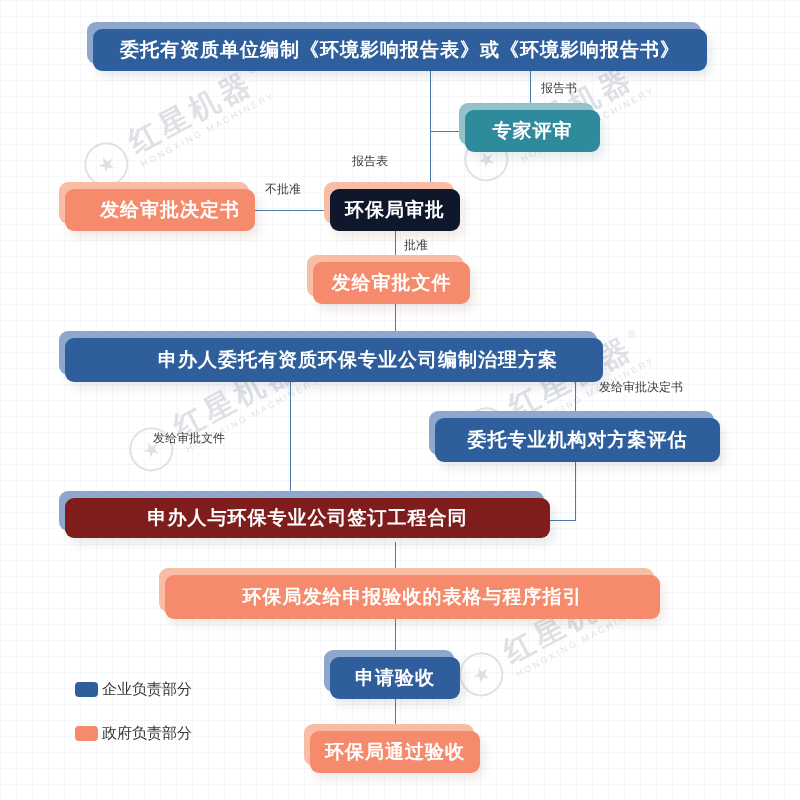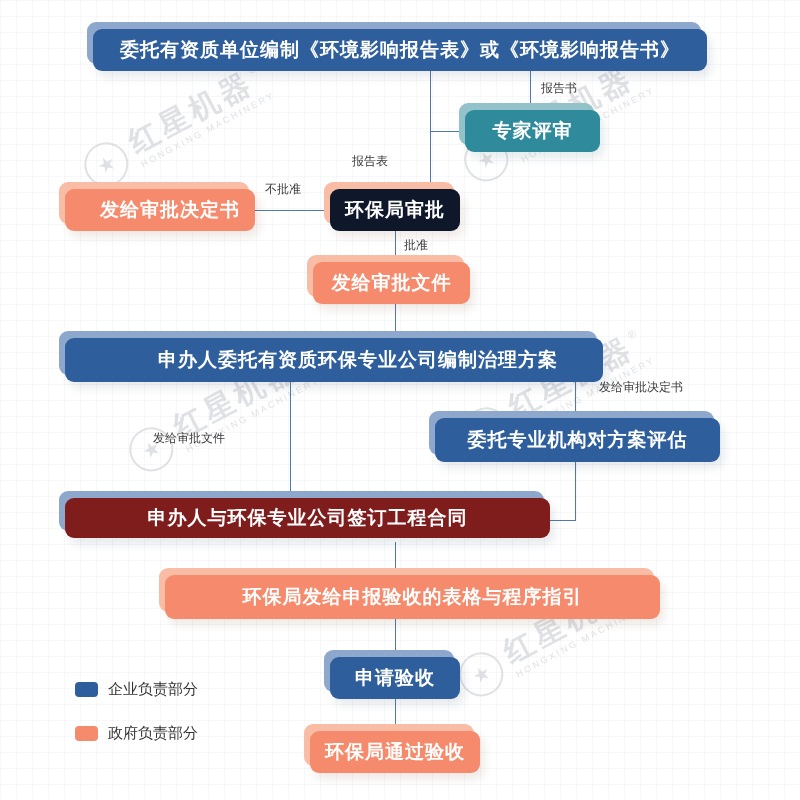--- a/index.html
+++ b/index.html
@@ -21,21 +21,21 @@
   .node.blue  {box-shadow:-6px -7px 0 #8ea8cd, 4px 6px 10px rgba(50,70,100,0.12);}
   .node.orange{box-shadow:-6px -7px 0 #f9bda6, 4px 6px 10px rgba(120,70,40,0.12);}
   .node.teal  {box-shadow:-6px -7px 0 #93c2cb, 4px 6px 10px rgba(40,90,100,0.12);}
   
   .edge{position:absolute;background:#4f79ab;z-index:1;}
   .edge.v{width:1px;}
   .edge.h{height:1px;}
   
   .elabel{position:absolute;font-size:12px;color:#3a3a3a;z-index:2;white-space:nowrap;}
   
-  .legend-row{position:absolute;display:flex;align-items:center;gap:10px;z-index:2;}
+  .legend-row{position:absolute;display:flex;align-items:center;gap:4px;z-index:2;}
   .swatch{width:23px;height:15px;border-radius:4px;display:inline-block;}
   .legend-label{font-size:15px;color:#333;}
   
   .wm{
     position:absolute;display:flex;align-items:center;gap:9px;
     transform:rotate(-28deg);color:#c7cad0;opacity:.55;z-index:0;
     pointer-events:none;white-space:nowrap;
   }
   .wm-badge{
     width:40px;height:40px;border:2.5px solid currentColor;border-radius:50%;

